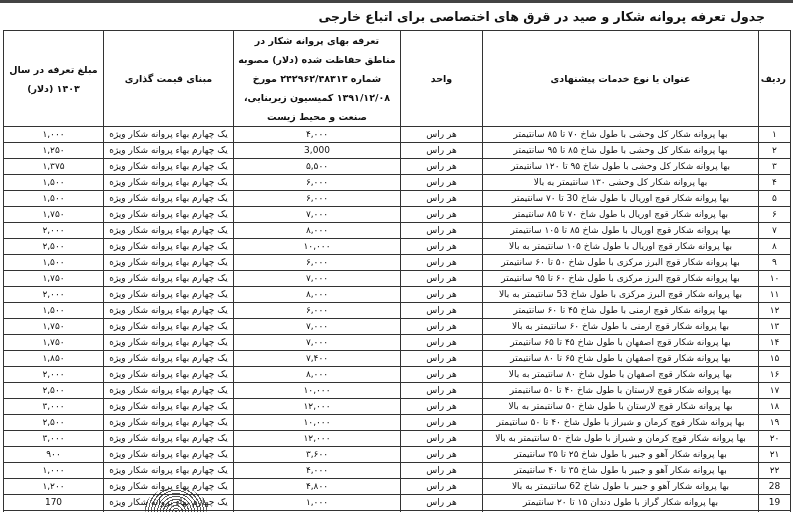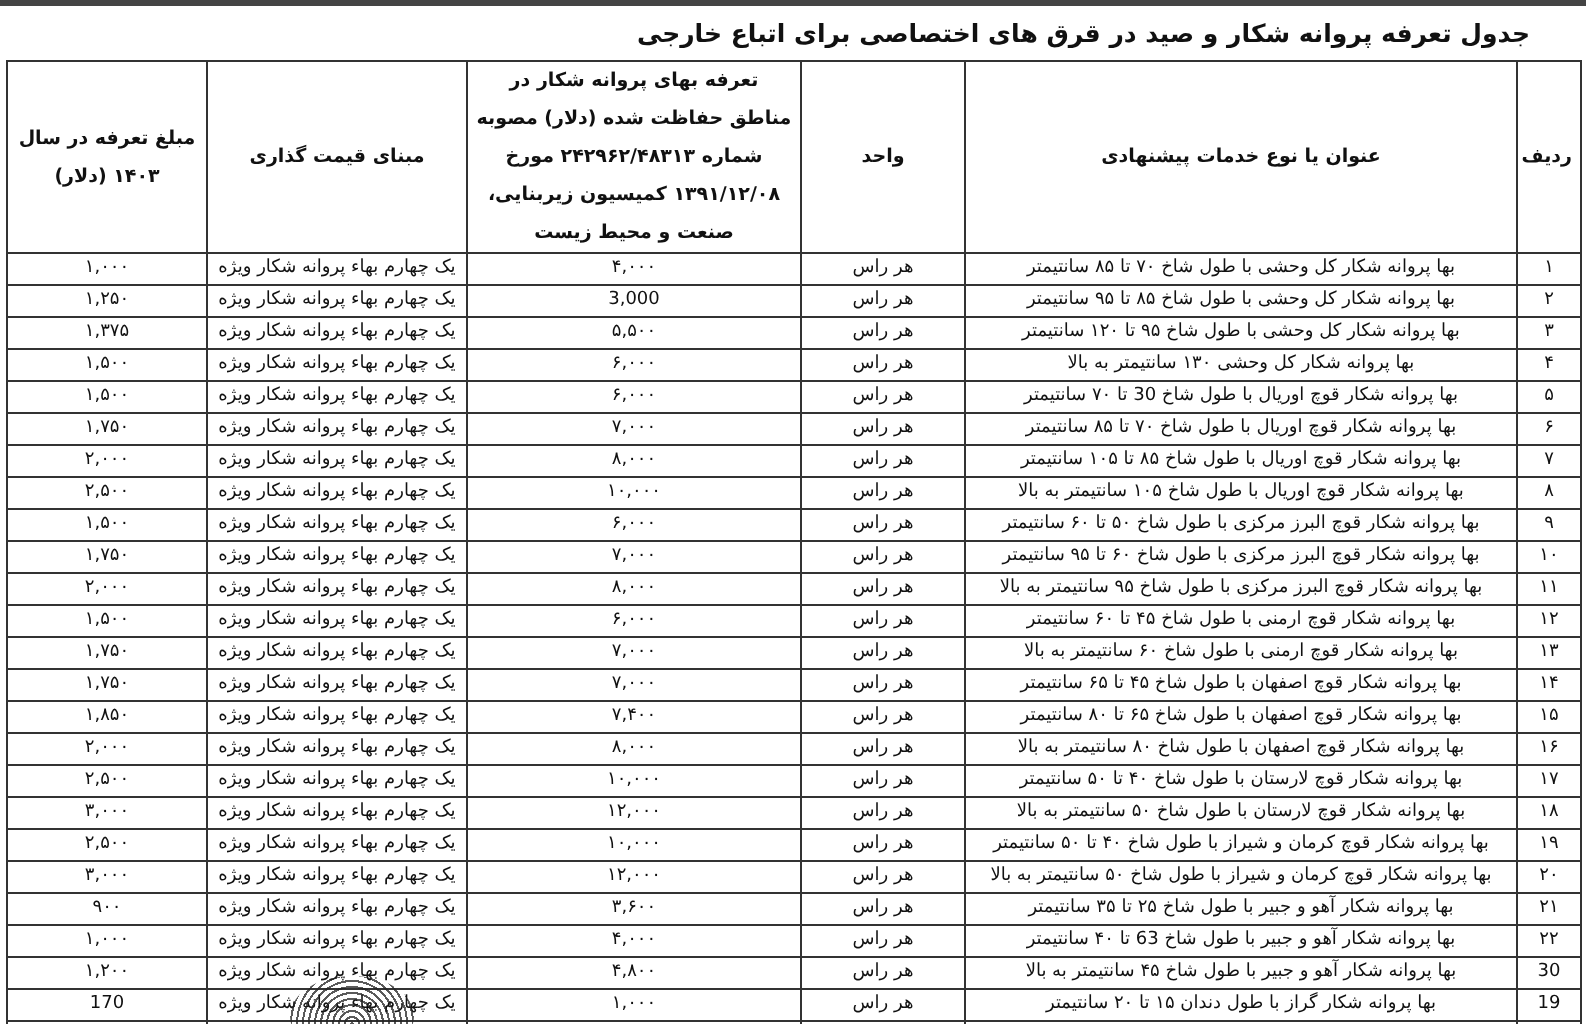--- a/index.html
+++ b/index.html
@@ -124,21 +124,21 @@
       <tr>
         <td class="c-num">۱۰</td>
         <td class="c-title">بها پروانه شکار قوچ البرز مرکزی با طول شاخ ۶۰ تا ۹۵ سانتیمتر</td>
         <td class="c-num">هر راس</td>
         <td class="c-num">۷,۰۰۰</td>
         <td class="c-num">یک چهارم بهاء پروانه شکار ویژه</td>
         <td class="c-num">۱,۷۵۰</td>
       </tr>
       <tr>
         <td class="c-num">۱۱</td>
-        <td class="c-title">بها پروانه شکار قوچ البرز مرکزی با طول شاخ ۹۵ سانتیمتر به بالا</td>
+        <td class="c-title">بها پروانه شکار قوچ البرز مرکزی با طول شاخ 53 سانتیمتر به بالا</td>
         <td class="c-num">هر راس</td>
         <td class="c-num">۸,۰۰۰</td>
         <td class="c-num">یک چهارم بهاء پروانه شکار ویژه</td>
         <td class="c-num">۲,۰۰۰</td>
       </tr>
       <tr>
         <td class="c-num">۱۲</td>
         <td class="c-title">بها پروانه شکار قوچ ارمنی با طول شاخ ۴۵ تا ۶۰ سانتیمتر</td>
         <td class="c-num">هر راس</td>
         <td class="c-num">۶,۰۰۰</td>
@@ -212,29 +212,29 @@
       <tr>
         <td class="c-num">۲۱</td>
         <td class="c-title">بها پروانه شکار آهو و جبیر با طول شاخ ۲۵ تا ۳۵ سانتیمتر</td>
         <td class="c-num">هر راس</td>
         <td class="c-num">۳,۶۰۰</td>
         <td class="c-num">یک چهارم بهاء پروانه شکار ویژه</td>
         <td class="c-num">۹۰۰</td>
       </tr>
       <tr>
         <td class="c-num">۲۲</td>
-        <td class="c-title">بها پروانه شکار آهو و جبیر با طول شاخ 63 تا ۴۰ سانتیمتر</td>
+        <td class="c-title">بها پروانه شکار آهو و جبیر با طول شاخ ۳۵ تا ۴۰ سانتیمتر</td>
         <td class="c-num">هر راس</td>
         <td class="c-num">۴,۰۰۰</td>
         <td class="c-num">یک چهارم بهاء پروانه شکار ویژه</td>
         <td class="c-num">۱,۰۰۰</td>
       </tr>
       <tr>
-        <td class="c-num">30</td>
-        <td class="c-title">بها پروانه شکار آهو و جبیر با طول شاخ ۴۵ سانتیمتر به بالا</td>
+        <td class="c-num">28</td>
+        <td class="c-title">بها پروانه شکار آهو و جبیر با طول شاخ 62 سانتیمتر به بالا</td>
         <td class="c-num">هر راس</td>
         <td class="c-num">۴,۸۰۰</td>
         <td class="c-num">یک چهارم بهاء پروانه شکار ویژه</td>
         <td class="c-num">۱,۲۰۰</td>
       </tr>
       <tr>
         <td class="c-num">19</td>
         <td class="c-title">بها پروانه شکار گراز با طول دندان ۱۵ تا ۲۰ سانتیمتر</td>
         <td class="c-num">هر راس</td>
         <td class="c-num">۱,۰۰۰</td>

